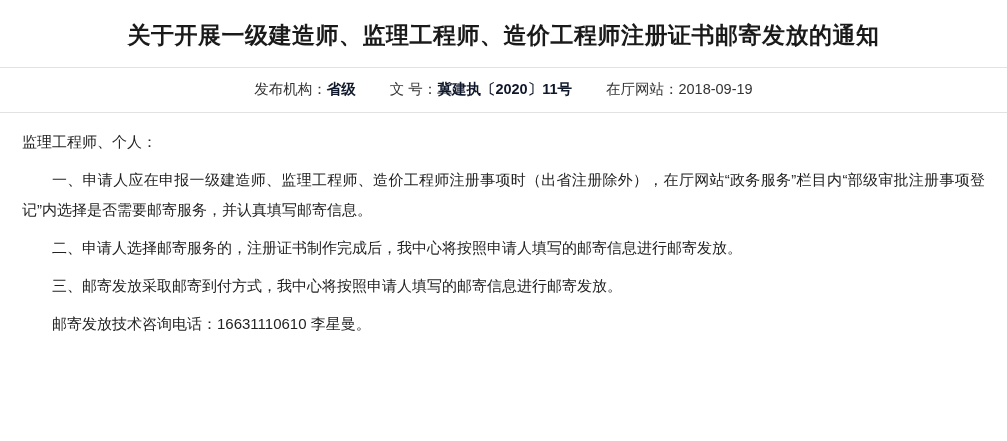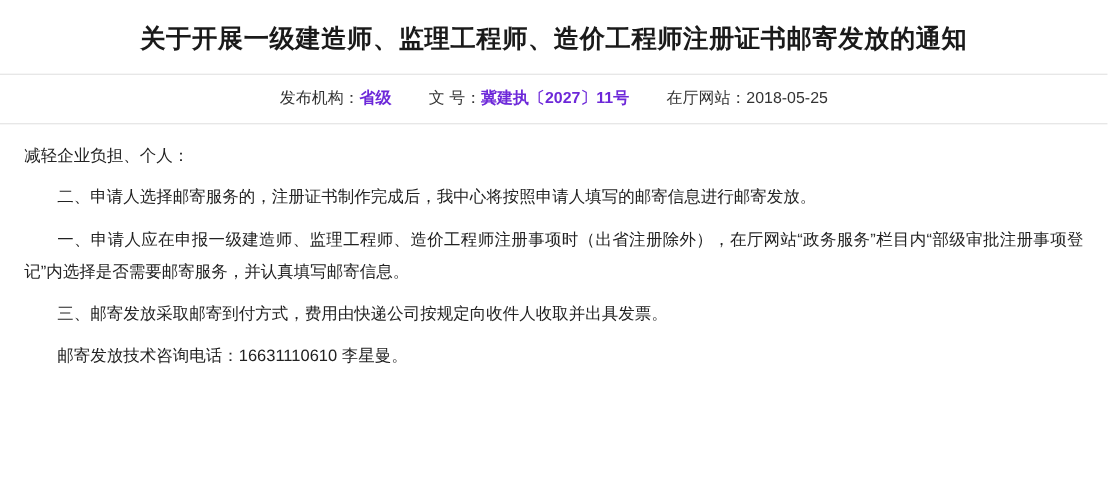--- a/index.html
+++ b/index.html
@@ -41,21 +41,21 @@
     gap: 34px;
     font-size: 14.5px;
     color: #333333;
     padding: 12px 0 13px 0;
   }
   .meta-item {
     white-space: nowrap;
   }
   .meta-strong {
     font-weight: bold;
-    color: #6d28d9;
+    color: #0f172a;
   }
   .meta-divider-bottom {
     height: 1px;
     background: #e2e2e2;
   }
   .body-wrap {
     padding: 14px 22px 0 22px;
     font-size: 15px;
     line-height: 1.95;
     color: #222222;
@@ -78,30 +78,30 @@
 
   <div class="doc-title">关于开展一级建造师、监理工程师、造价工程师注册证书邮寄发放的通知</div>
 
   <div class="meta-divider"></div>
 
   <div class="meta-bar">
     <div class="meta-item">
       <span>发布机构：</span><span class="meta-strong">省级</span>
     </div>
     <div class="meta-item">
-      <span>文    号：</span><span class="meta-strong">冀建执〔2027〕11号</span>
+      <span>文    号：</span><span class="meta-strong">冀建执〔2020〕11号</span>
     </div>
     <div class="meta-item">
-      <span>在厅网站：</span><span>2018-05-25</span>
+      <span>在厅网站：</span><span>2018-09-19</span>
     </div>
   </div>
 
   <div class="meta-divider-bottom"></div>
 
   <div class="body-wrap">
-    <p class="para flush">减轻企业负担、个人：</p>
+    <p class="para flush">监理工程师、个人：</p>
+    <p class="para indent">一、申请人应在申报一级建造师、监理工程师、造价工程师注册事项时（出省注册除外），在厅网站“政务服务”栏目内“部级审批注册事项登记”内选择是否需要邮寄服务，并认真填写邮寄信息。</p>
     <p class="para indent">二、申请人选择邮寄服务的，注册证书制作完成后，我中心将按照申请人填写的邮寄信息进行邮寄发放。</p>
-    <p class="para indent">一、申请人应在申报一级建造师、监理工程师、造价工程师注册事项时（出省注册除外），在厅网站“政务服务”栏目内“部级审批注册事项登记”内选择是否需要邮寄服务，并认真填写邮寄信息。</p>
-    <p class="para indent">三、邮寄发放采取邮寄到付方式，费用由快递公司按规定向收件人收取并出具发票。</p>
+    <p class="para indent">三、邮寄发放采取邮寄到付方式，我中心将按照申请人填写的邮寄信息进行邮寄发放。</p>
     <p class="para indent">邮寄发放技术咨询电话：16631110610 李星曼。</p>
   </div>
 
 </div>
 
 </body></html>

